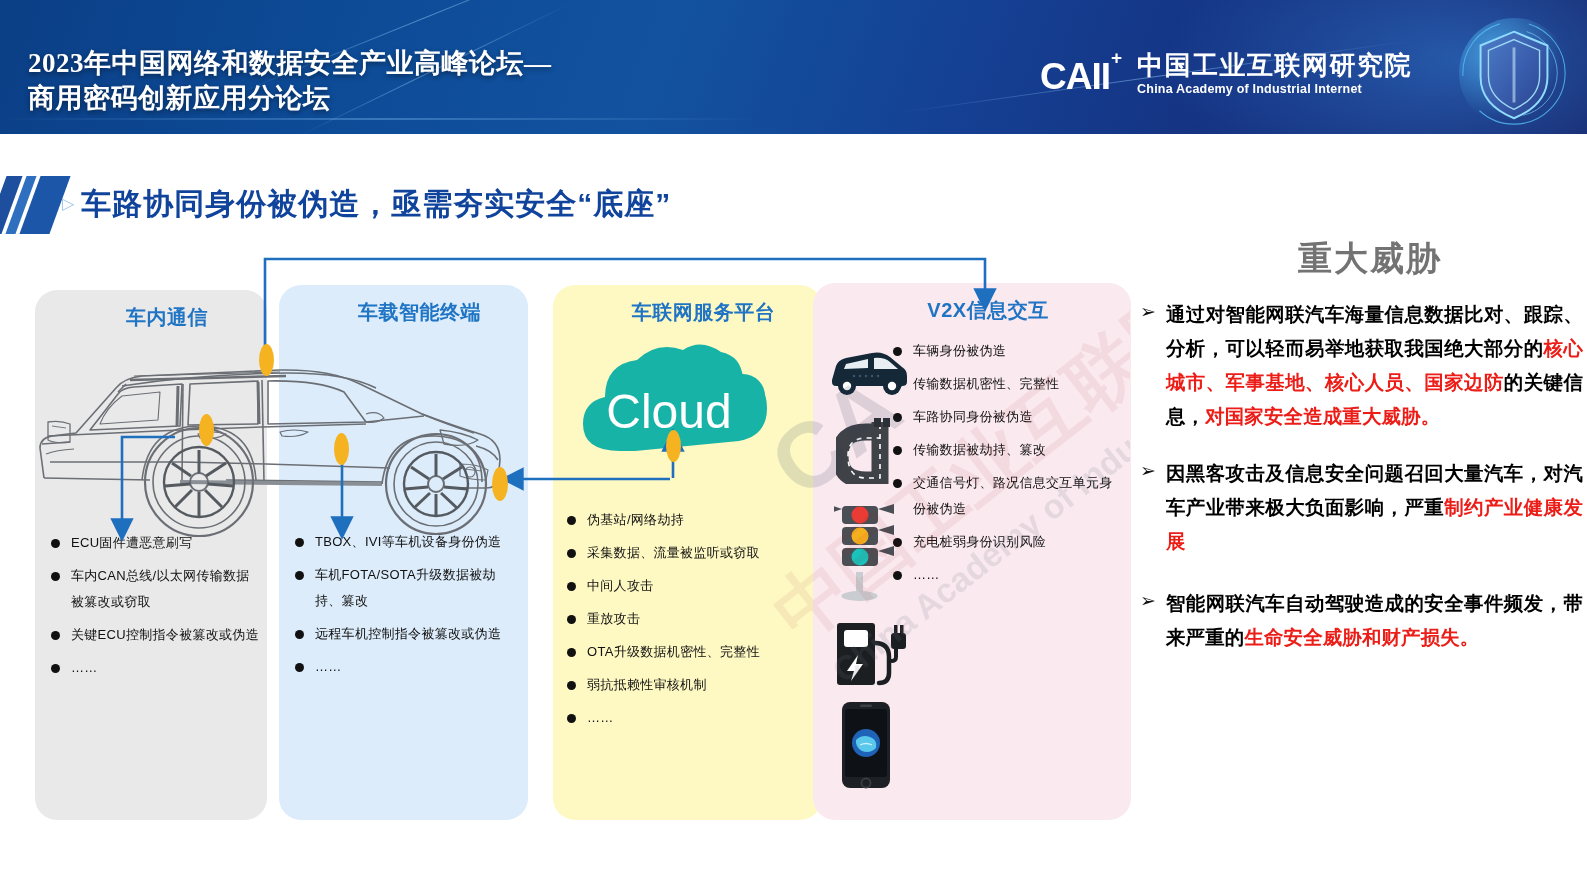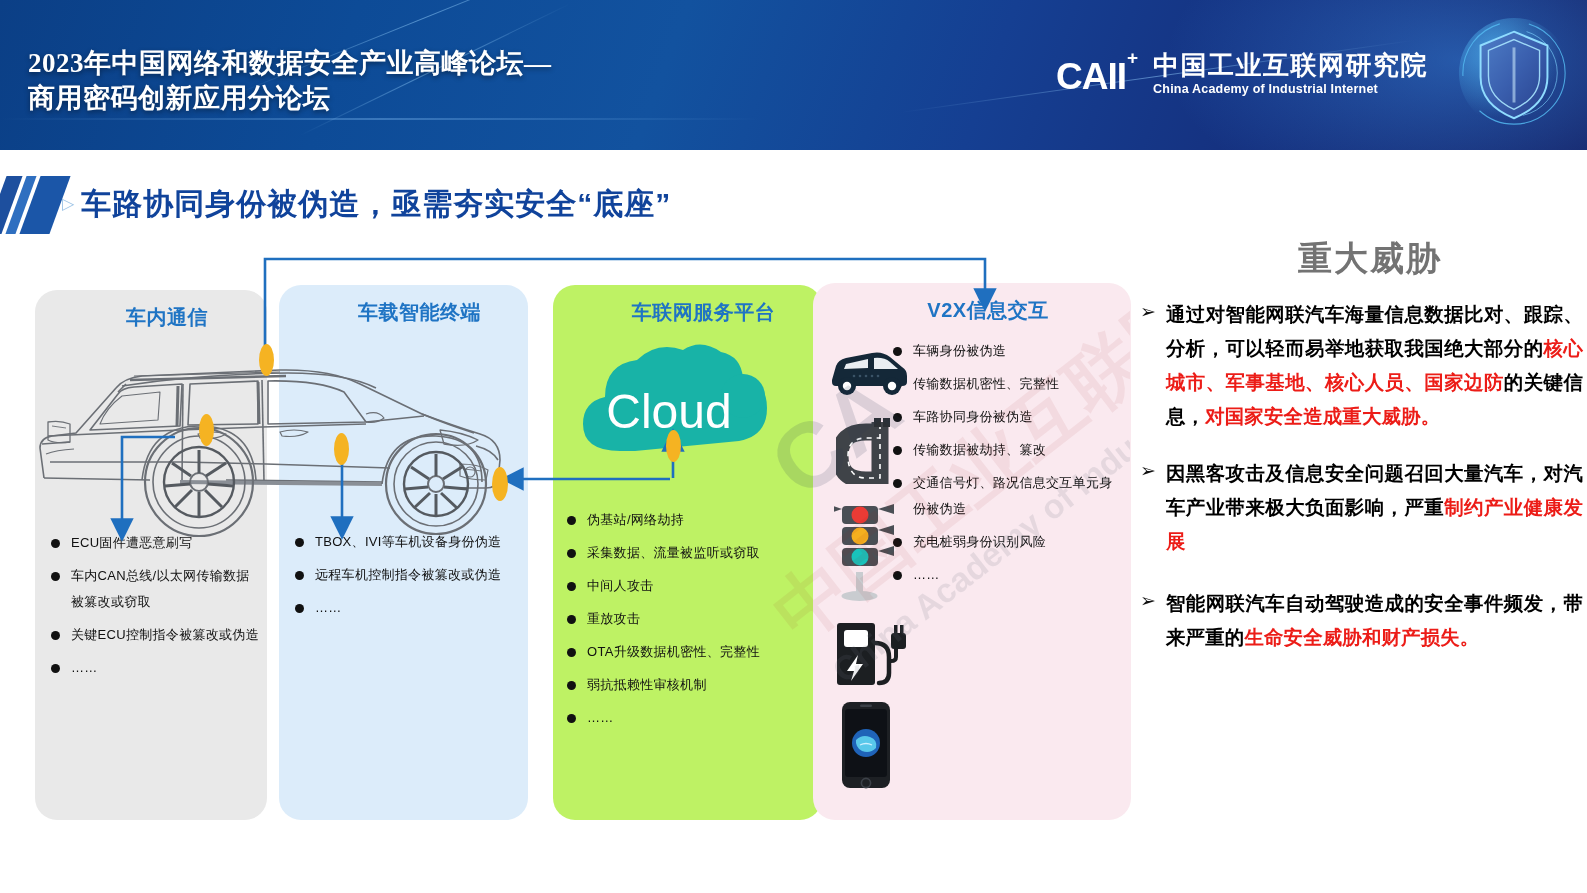--- a/index.html
+++ b/index.html
@@ -5,21 +5,21 @@
   * { box-sizing: border-box; margin:0; padding:0; }
   html,body { width:1587px; height:893px; overflow:hidden; }
   body {
     font-family: "Liberation Sans", "DejaVu Sans", sans-serif;
     background:#ffffff;
     position:relative;
   }
 
   
   .header {
-    position:absolute; left:0; top:0; width:1587px; height:150px;
+    position:absolute; left:0; top:0; width:1587px; height:134px;
     background:
       radial-gradient(ellipse 420px 220px at 1460px 60px, rgba(60,150,240,0.45) 0%, rgba(30,80,180,0.0) 70%),
       linear-gradient(110deg,#0b3f86 0%, #0d4b97 22%, #12529f 42%, #153f92 62%, #15307e 80%, #141f63 100%);
     overflow:hidden;
   }
   .hdr-streak {
     position:absolute; background:linear-gradient(90deg, rgba(120,190,255,0.0), rgba(140,200,255,0.35), rgba(120,190,255,0.0));
     height:1.5px;
   }
   .hdr-diag {
@@ -28,21 +28,21 @@
     transform-origin:left center;
   }
   .hdr-title {
     position:absolute; left:28px; top:46px;
     color:#ffffff; font-size:27px; line-height:35px; font-weight:bold;
     letter-spacing:0.5px;
     text-shadow:0 2px 5px rgba(0,0,0,0.45);
     font-family:"Liberation Serif","DejaVu Serif",serif;
   }
   .logo-wrap {
-    position:absolute; left:1040px; top:50px; display:flex; align-items:flex-start; gap:17px;margin-left:16px;
+    position:absolute; left:1040px; top:50px; display:flex; align-items:flex-start; gap:17px;
   }
   .caii {
     color:#fff; font-weight:bold; font-size:37px; letter-spacing:-1px;
     font-family:"Liberation Sans",sans-serif; position:relative; line-height:40px;
   }
   .caii sup { font-size:19px; position:relative; top:-12px; left:1px; }
   .logo-cn { color:#fff; font-size:26px; font-weight:bold; letter-spacing:1.5px; line-height:30px; }
   .logo-en { color:#fff; font-size:12.5px; font-weight:bold; letter-spacing:0.2px; line-height:16px; margin-top:1px;}
 
   .shield-badge { position:absolute; left:1455px; top:14px; width:118px; height:118px; }
@@ -72,21 +72,21 @@
     font-size:13px; font-weight:normal; color:#111; line-height:26px;
     margin-bottom:7px; letter-spacing:0.3px;
   }
   .bullets li:before {
     content:""; position:absolute; left:2px; top:9px;
     width:9px; height:9px; background:#111; border-radius:50%;
   }
 
   #card1 { left:35px; top:290px; width:232px; height:530px; background:#e9e9e9; }
   #card2 { left:279px; top:285px; width:249px; height:535px; background:#dcecfa; }
-  #card3 { left:553px; top:285px; width:269px; height:535px; background:#bef264; }
+  #card3 { left:553px; top:285px; width:269px; height:535px; background:#fef9c3; }
   #card4 { left:813px; top:283px; width:318px; height:537px; background:#fae9ef; }
 
   
   .conn { position:absolute; left:0; top:0; width:1587px; height:893px; pointer-events:none; }
 
   .dot { position:absolute; border-radius:50%; background:#f5b322; }
 
   
   .rp-title {
     position:absolute; left:1160px; top:236px; width:420px; text-align:center;
@@ -165,20 +165,21 @@
     <li>车内CAN总线/以太网传输数据被篡改或窃取</li>
     <li>关键ECU控制指令被篡改或伪造</li>
     <li>……</li>
   </ul>
 </div>
 
 <div class="card" id="card2">
   <div class="card-title">车载智能终端</div>
   <ul class="bullets" style="top:244px;">
     <li>TBOX、IVI等车机设备身份伪造</li>
+    <li>车机FOTA/SOTA升级数据被劫持、篡改</li>
     <li>远程车机控制指令被篡改或伪造</li>
     <li>……</li>
   </ul>
 </div>
 
 <div class="card" id="card3">
   <div class="card-title">车联网服务平台</div>
   <ul class="bullets" style="top:222px; left:12px;">
     <li>伪基站/网络劫持</li>
     <li>采集数据、流量被监听或窃取</li>

